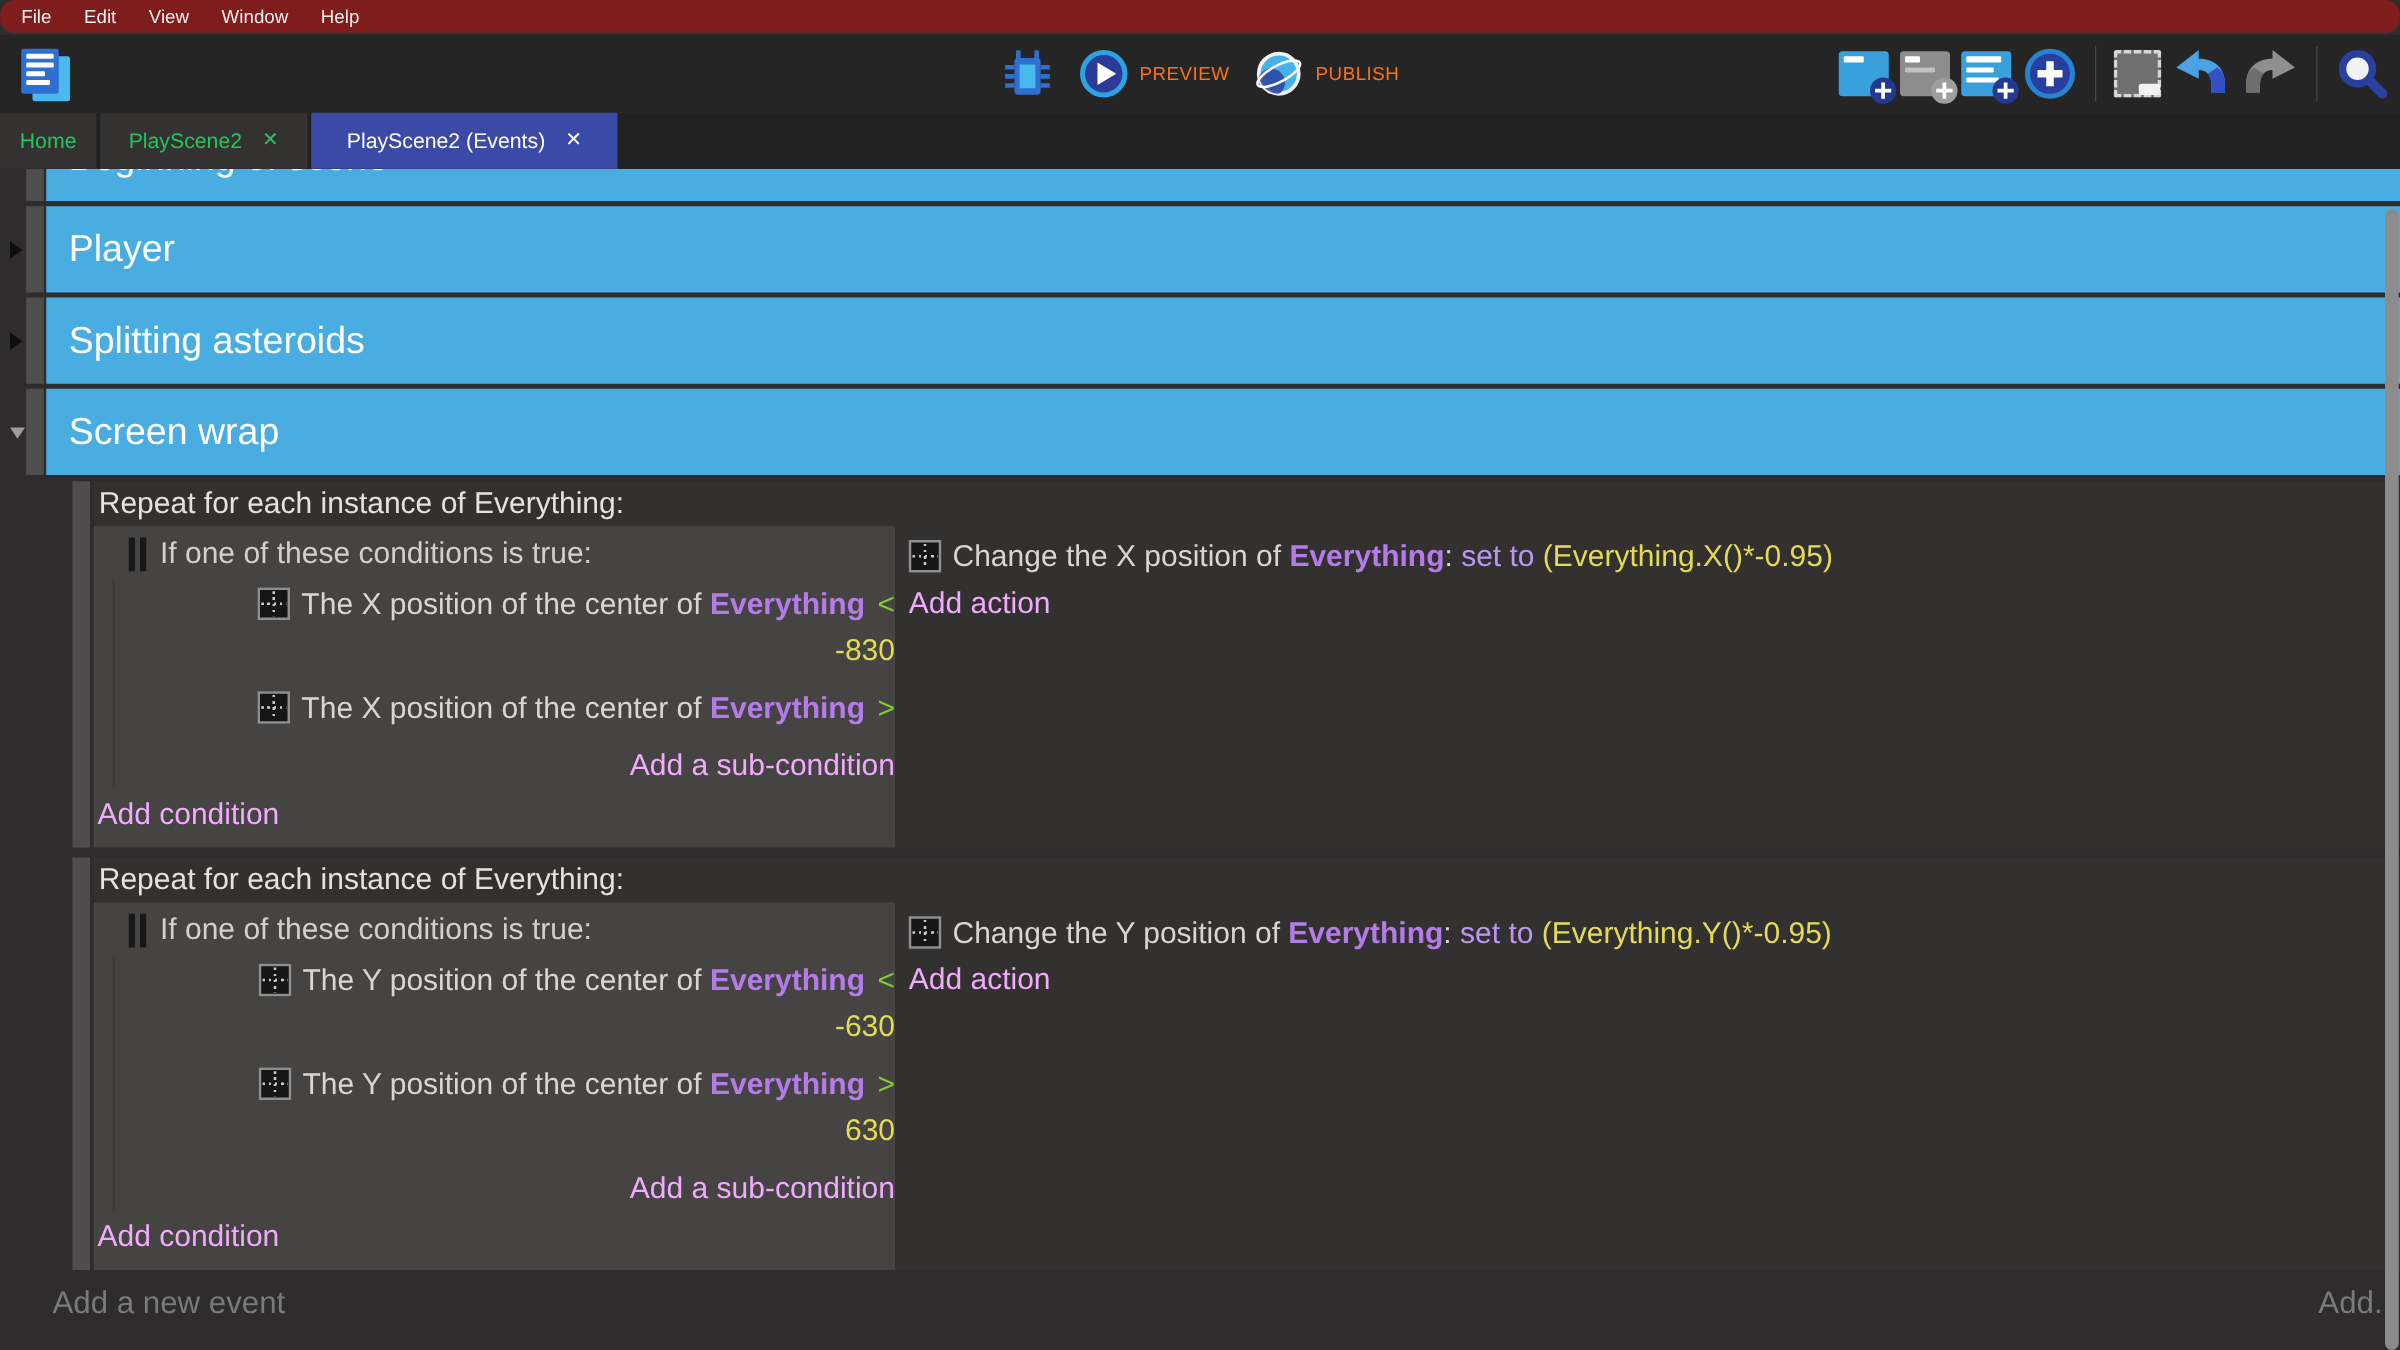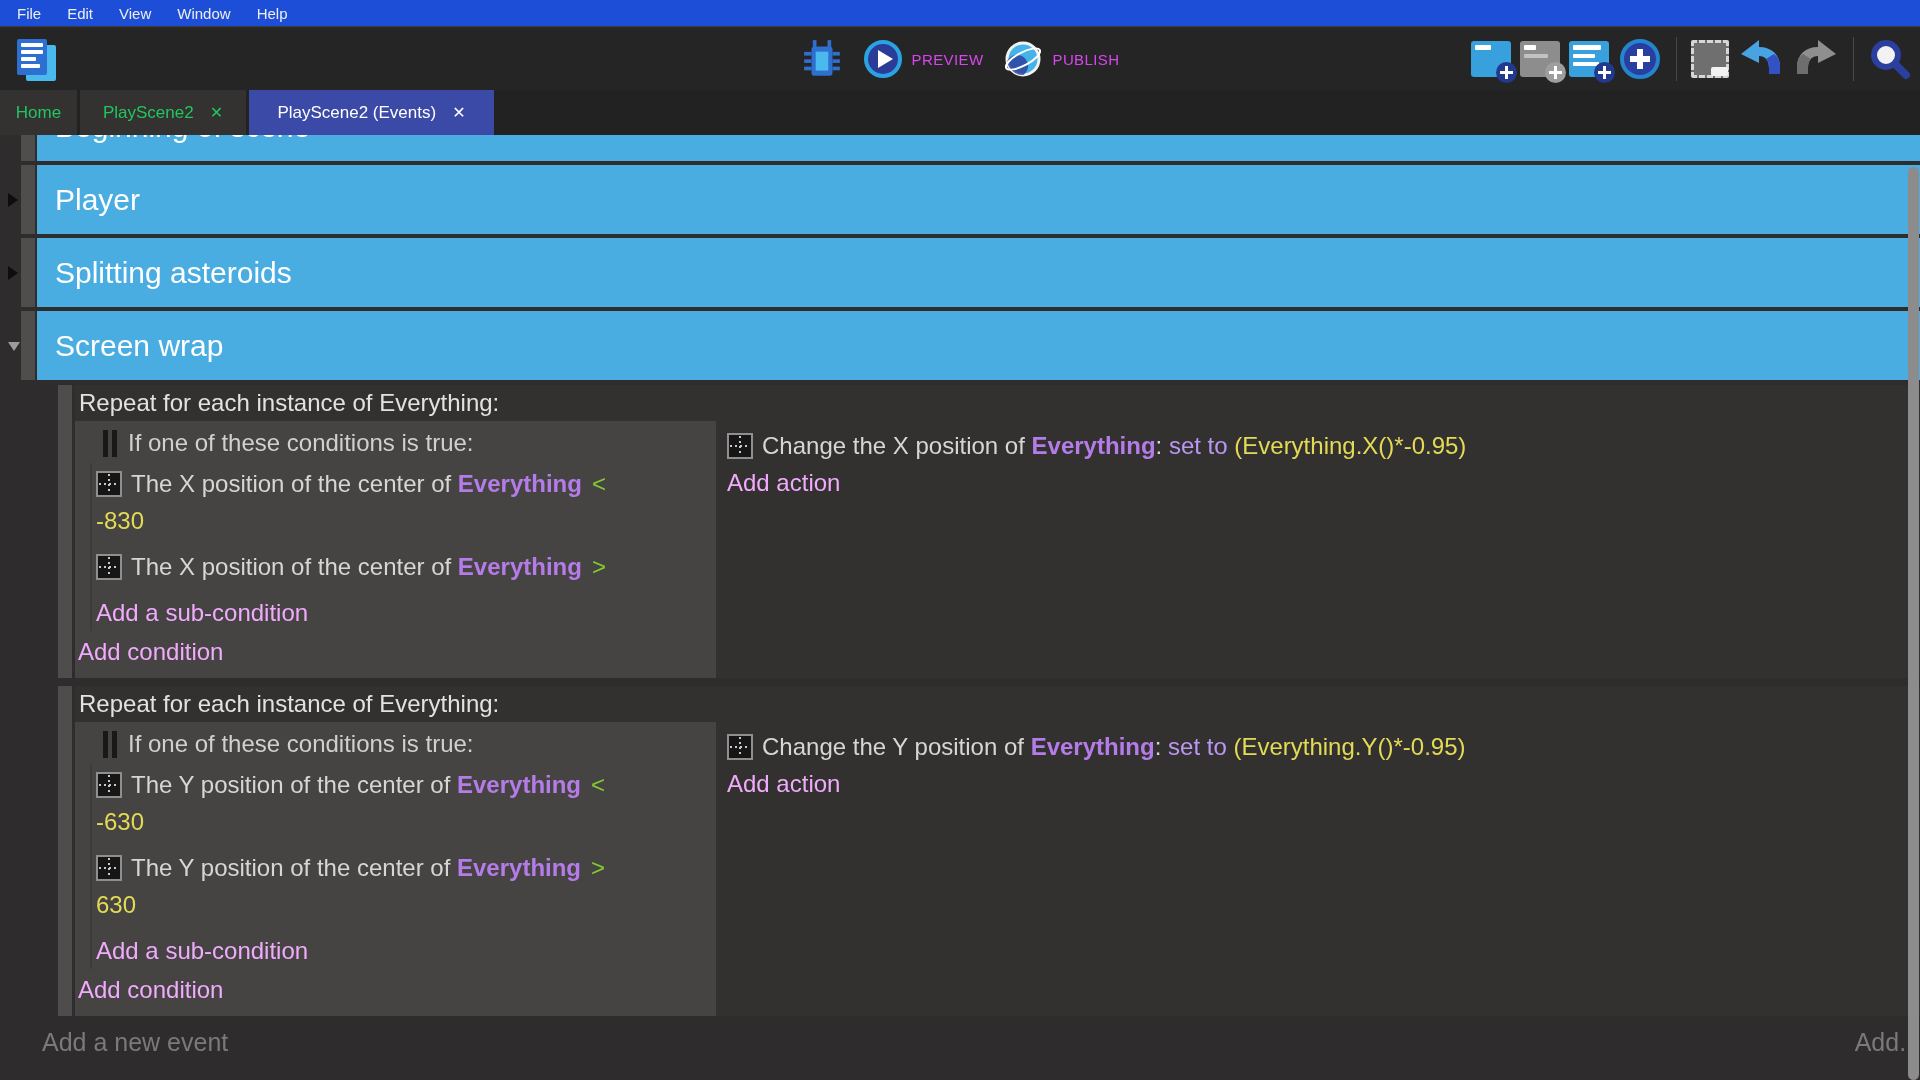--- a/index.html
+++ b/index.html
@@ -1,40 +1,40 @@
 <!DOCTYPE html>
 <html><head>
 <meta charset="utf-8">
 <style>
   * { margin:0; padding:0; box-sizing:border-box; }
   html,body { width:1920px; height:1080px; overflow:hidden; background:#2e2c2c;
               font-family:"Liberation Sans","DejaVu Sans",sans-serif; }
 
   
   .menubar { position:absolute; left:0; top:0; width:1920px; height:27px;
-             background:#1d4ed8; border-bottom:1px solid #3a3938;
-             display:flex; align-items:center; padding-left:4px; z-index:30; }
+             background:#7f1d1d; border-bottom:1px solid #3a3938;
+             display:flex; align-items:center; padding-left:4px; z-index:30;border-radius:12px; }
   .menu-item { color:#eeeeee; font-size:15px; padding:0 13px; height:27px;
                display:flex; align-items:center; cursor:default; }
 
   
   .toolbar { position:absolute; left:0; top:28px; width:1920px; height:62px;
              background:#262525; z-index:29; }
   .gd-icon { position:absolute; left:14px; top:9px; width:46px; height:46px; }
   .gd-back { position:absolute; left:12px; top:8px; width:30px; height:36px;
              background:#4ab9ee; border-radius:2px; }
   .gd-front { position:absolute; left:3px; top:2px; width:30px; height:36px;
               background:#2e6fd2; border-radius:2px; padding:4px 4px; }
   .gd-front i { display:block; height:4px; background:#fff; margin-bottom:3px; border-radius:1px; }
   .gd-front i:nth-child(1){width:22px;} .gd-front i:nth-child(2){width:22px;}
   .gd-front i:nth-child(3){width:15px;} .gd-front i:nth-child(4){width:19px;}
 
   .toolbar-center { position:absolute; left:0; top:0; width:1920px; height:62px;
                     display:flex; align-items:center; justify-content:center; gap:20px; }
-  .tool-label { color:#d946ef; font-size:15px; letter-spacing:.4px; }
+  .tool-label { color:#f97316; font-size:15px; letter-spacing:.4px; }
   .tool-btn { display:flex; align-items:center; gap:9px; cursor:pointer; }
 
   .toolbar-right { position:absolute; right:8px; top:0; height:62px;
                    display:flex; align-items:center; gap:9px; }
   .tb-sep { width:1px; height:44px; background:#494847; margin:0 5px; }
 
   .mini-doc { position:relative; width:40px; height:36px; border-radius:3px; }
   .mini-doc.blue { background:#38a0dc; }
   .mini-doc.gray { background:#8d8d8d; }
   .mini-doc .bar1 { position:absolute; left:4px; top:4px; height:5px; background:#fff; border-radius:1px; }
@@ -91,21 +91,21 @@
 
   .event-cols { display:flex; align-items:stretch; }
   .cond-panel { width:641px; flex-shrink:0; background:#464443; padding:2px 0 8px 3px; }
   .actions-panel { flex:1; padding-left:11px; padding-top:3px; }
 
   .or-header { margin-left:25px; color:#d2d0ce; font-size:24px; line-height:40px;
                display:flex; align-items:center; cursor:pointer; }
   .or-icon { display:inline-flex; gap:4px; margin-right:11px; }
   .or-icon i { width:5px; height:27px; background:#181818; }
 
-  .sub-block { margin-left:12px; border-left:2px solid #3d3c3b; padding-top:2px; }
+  .sub-block { margin-left:12px; border-left:2px solid #3d3c3b; padding-top:2px;text-align:right; }
 
   .pos-icon { display:inline-block; width:26px; height:26px; background:#161616;
               border:2px solid #8f8f8f; position:relative; vertical-align:-5px;
               margin-right:9px; flex-shrink:0; }
   .pos-icon::before { content:""; position:absolute; left:50%; top:1px; bottom:1px; width:2px;
                       margin-left:-1px;
                       background-image:repeating-linear-gradient(#c9c9c9 0 2px, transparent 2px 5px); }
   .pos-icon::after { content:""; position:absolute; top:50%; left:1px; right:1px; height:2px;
                      margin-top:-1px;
                      background-image:repeating-linear-gradient(90deg,#c9c9c9 0 2px, transparent 2px 5px); }

